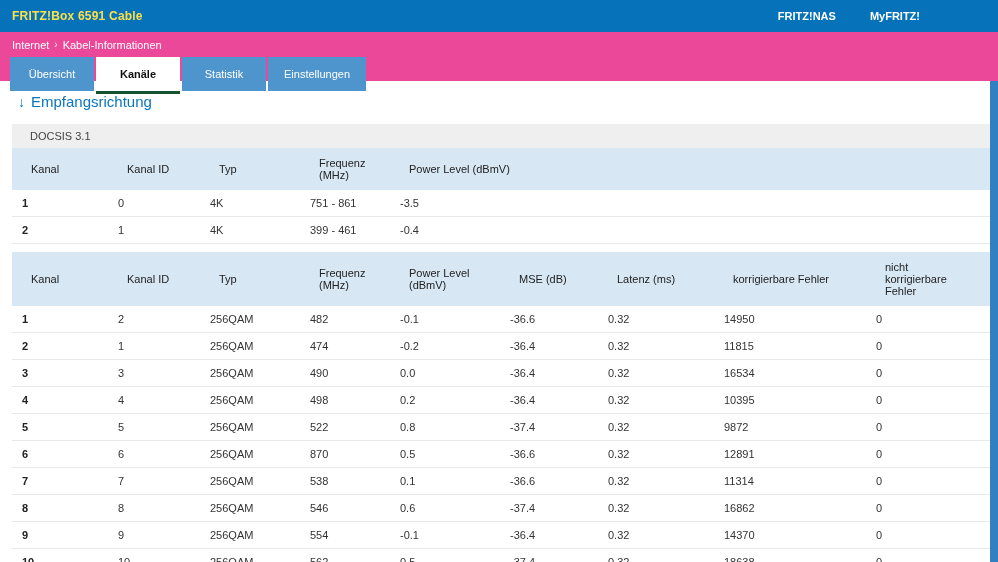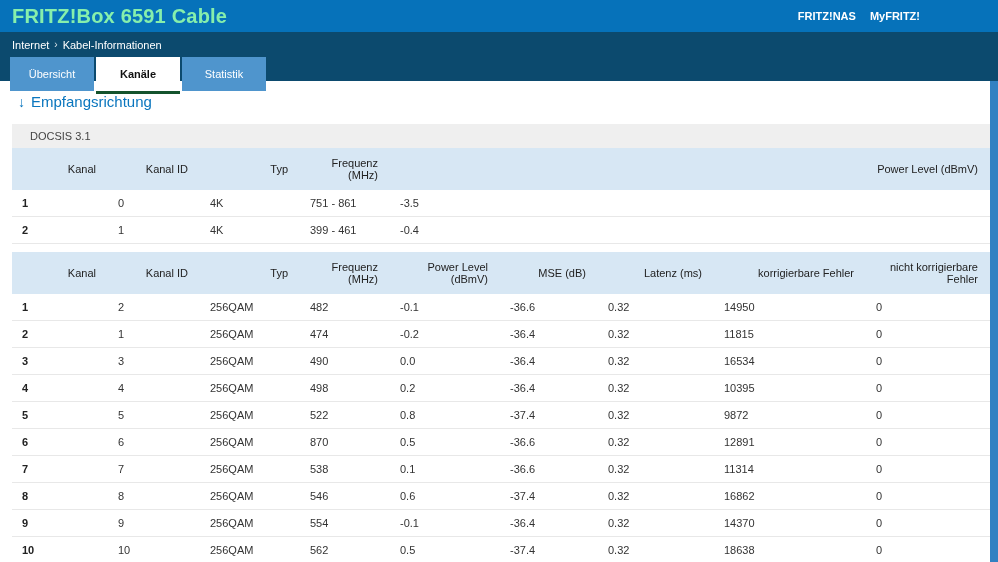--- a/index.html
+++ b/index.html
@@ -4,45 +4,45 @@
 <style>
   * { margin:0; padding:0; box-sizing:border-box; }
   html,body { font-family:"Liberation Sans","DejaVu Sans",sans-serif; background:#ffffff; }
   .page { position:relative; width:998px; height:562px; overflow:hidden; background:#ffffff; }
 
   
   .right-strip { position:absolute; top:0; right:0; width:8px; height:562px; background:#3181c2; z-index:0; }
 
   
   .topbar { position:relative; z-index:2; height:32px; background:#0672ba; display:flex; align-items:center; justify-content:space-between; padding:0 14px 0 12px; }
-  .topbar h1 { color:#86efac; font-size:20px; font-weight:bold; letter-spacing:0.2px; }
-  .topbar .links { display:flex; gap:14px; margin-right:64px; }
+  .topbar h1 { color:#fde047; font-size:12px; font-weight:bold; letter-spacing:0.2px; }
+  .topbar .links { display:flex; gap:34px; margin-right:64px; }
   .topbar .links a { color:#ffffff; font-size:11px; font-weight:bold; text-decoration:none; cursor:pointer; }
 
   
-  .subheader { position:relative; z-index:2; background:#0c4a6e; }
+  .subheader { position:relative; z-index:2; background:#ec4899; }
   .breadcrumb { height:25px; display:flex; align-items:center; padding:0 12px; color:#ffffff; font-size:11px; gap:5px; }
   .breadcrumb .crumb-link { cursor:pointer; }
   .breadcrumb .sep { opacity:0.85; font-size:10px; }
 
   .tabs { height:24px; display:flex; align-items:stretch; padding:0 0 0 10px; }
   .tab { min-width:84px; padding:17px 16px; display:flex; align-items:center; justify-content:center;
          background:#4f95cd; color:#ffffff; font-size:11px; margin-right:2px; cursor:pointer; }
   .tab.active { background:#ffffff; color:#111111; border-bottom:3px solid #14532d; font-weight:bold; }
 
   
   .content { position:relative; z-index:1; width:990px; padding:12px 0 0 0; background:#ffffff; }
   .section-heading { display:flex; align-items:center; gap:6px; padding:0 0 14px 18px; color:#0a76be; font-size:15px; }
   .section-heading .arrow { font-size:14px; }
 
   .tableblock { margin:0 0 8px 12px; width:978px; }
   .block-title { background:#efefef; color:#444444; font-size:11px; height:24px; line-height:24px; padding-left:18px; }
 
   table { width:100%; border-collapse:collapse; table-layout:fixed; }
-  thead th { background:#d7e7f4; color:#222222; font-weight:normal; text-align:right; font-size:11px; padding:9px 12px; }
+  thead th { background:#d7e7f4; color:#222222; font-weight:normal; text-align:left; font-size:11px; padding:9px 19px; }
   tbody td { color:#333333; font-size:11px; text-align:left; padding:7px 10px; border-bottom:1px solid #e8e8e8; background:#ffffff; }
   tbody td.bold { font-weight:bold; color:#222222; }
 </style>
 </head>
 <body>
 
 <div class="page">
   <div class="right-strip"></div>
 
   <div class="topbar">
@@ -56,20 +56,21 @@
   <div class="subheader">
     <div class="breadcrumb">
       <span class="crumb-link">Internet</span>
       <span class="sep">›</span>
       <span>Kabel-Informationen</span>
     </div>
     <div class="tabs">
       <div class="tab">Übersicht</div>
       <div class="tab active">Kanäle</div>
       <div class="tab">Statistik</div>
+      <div class="tab">Einstellungen</div>
     </div>
   </div>
 
   <div class="content">
     <div class="section-heading">
       <span class="arrow">↓</span>
       <span>Empfangsrichtung</span>
     </div>
 
     <div class="tableblock">

